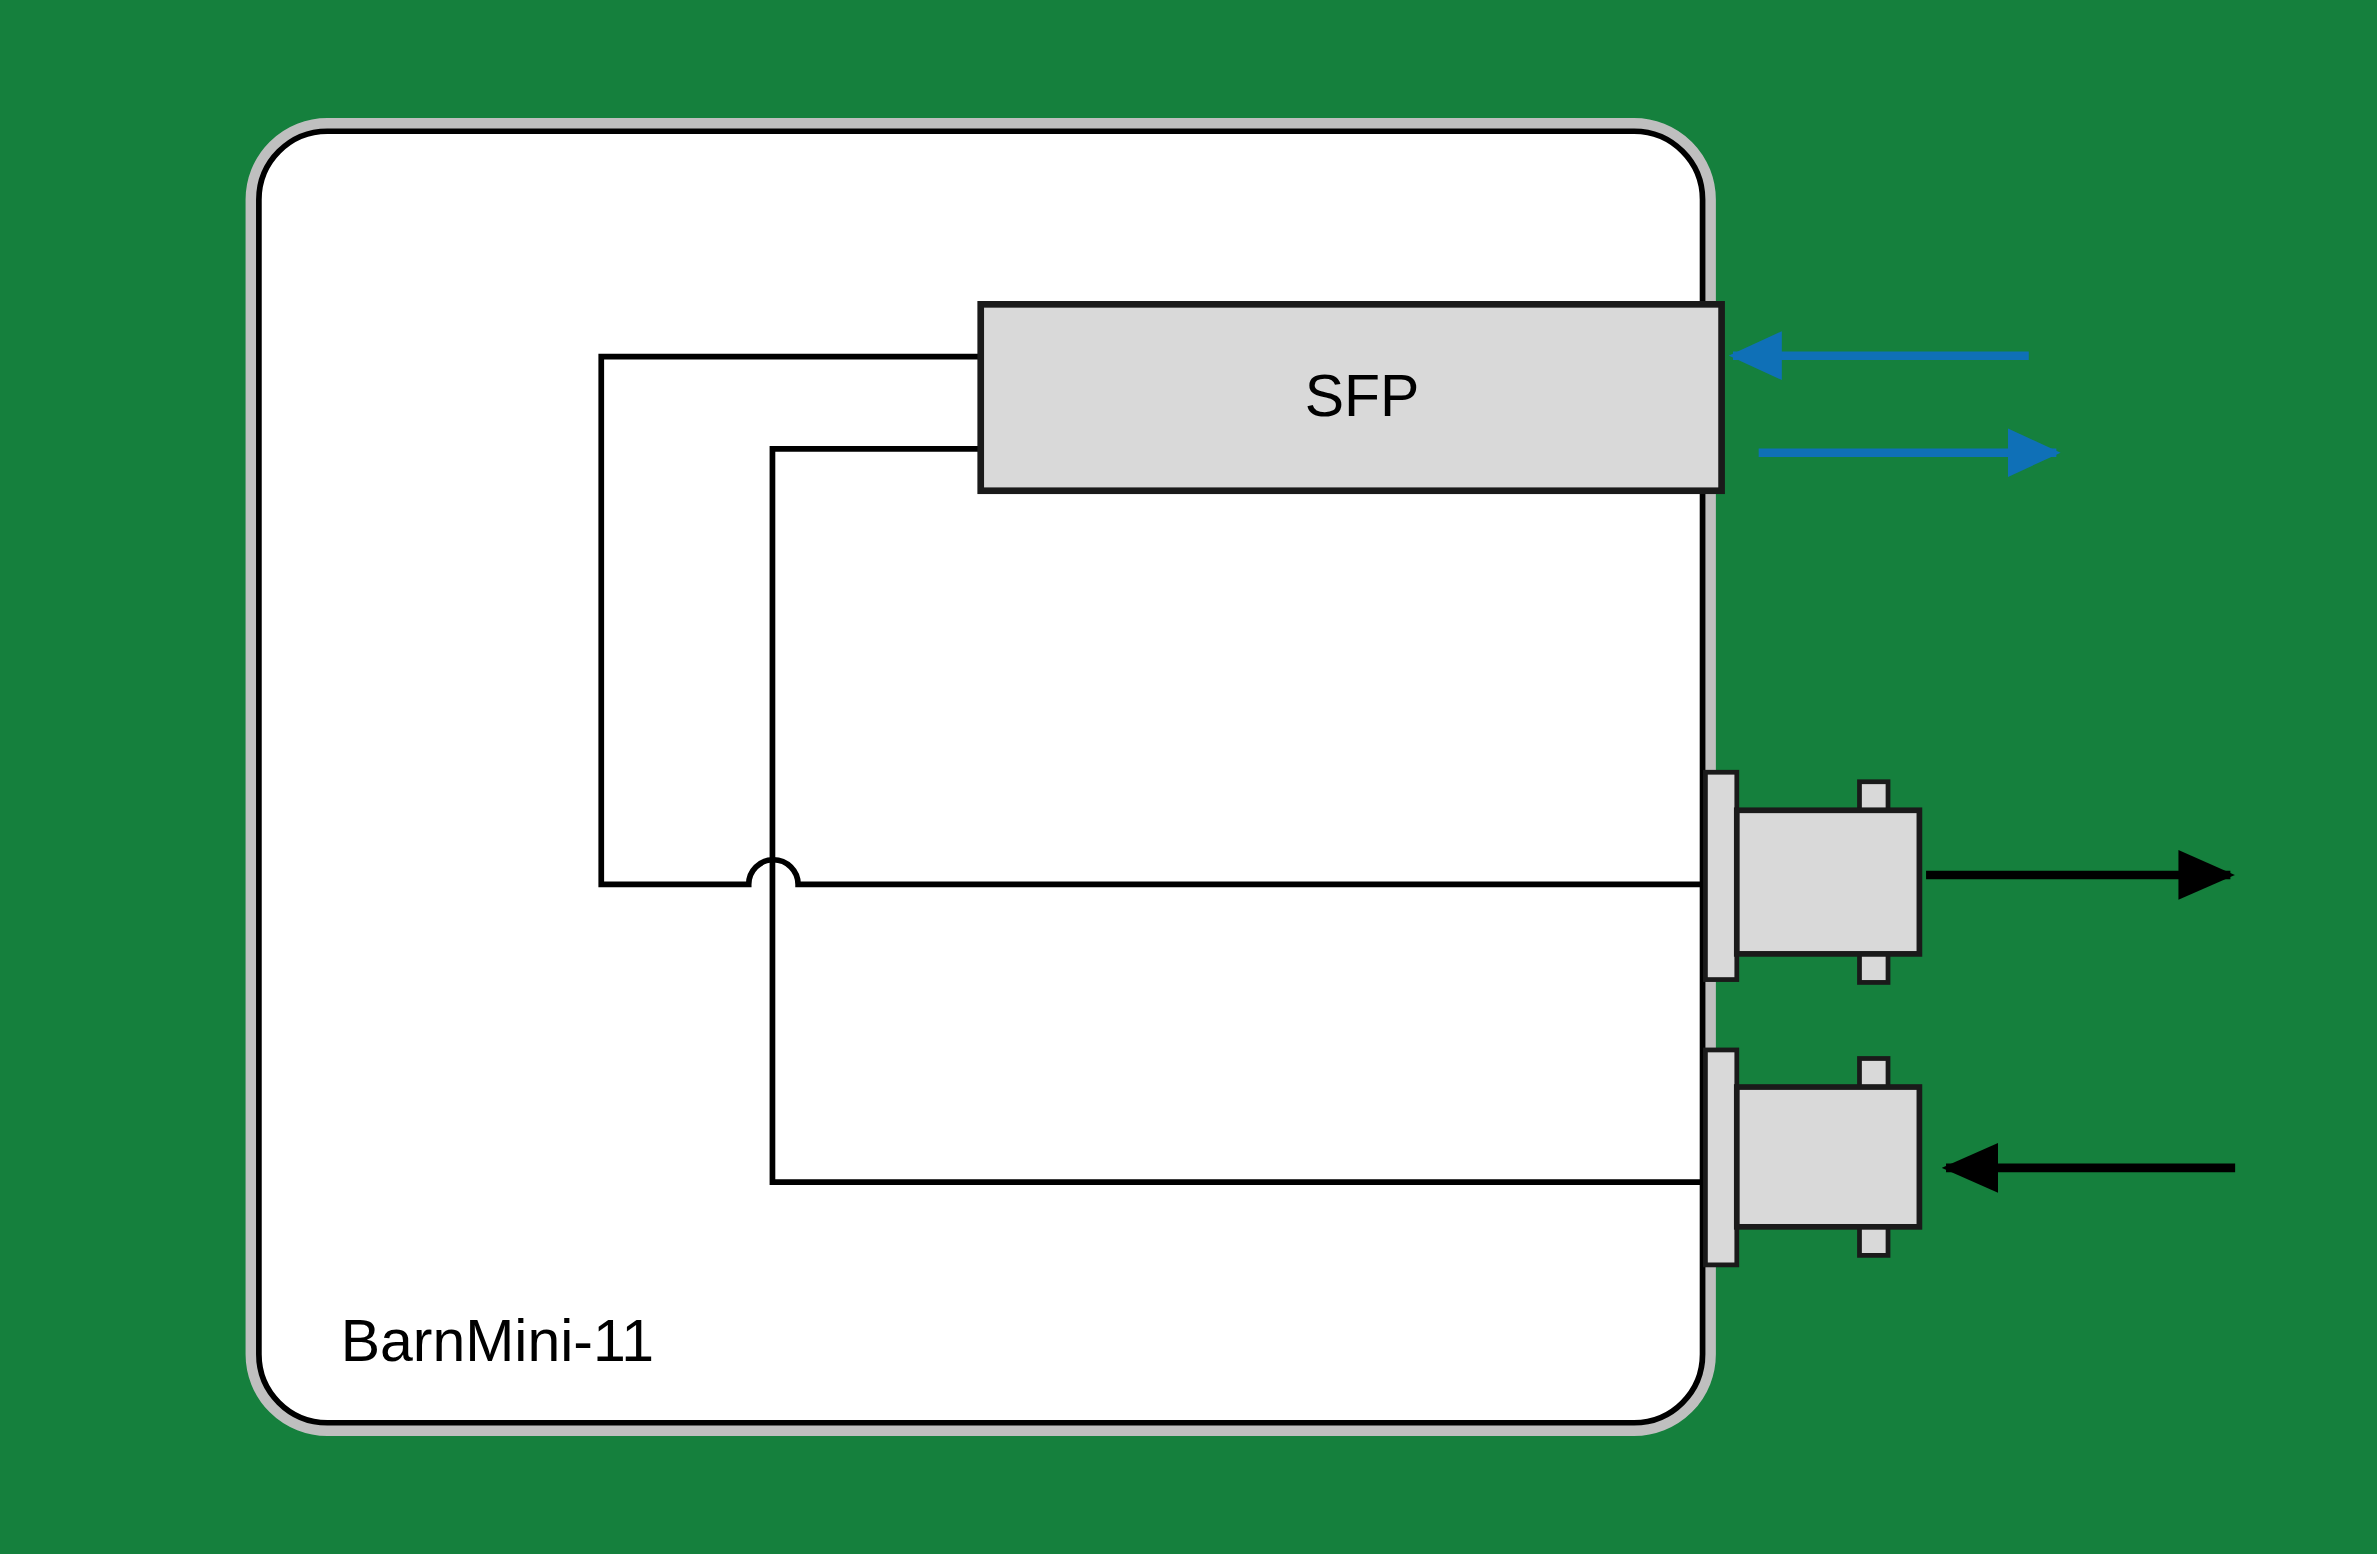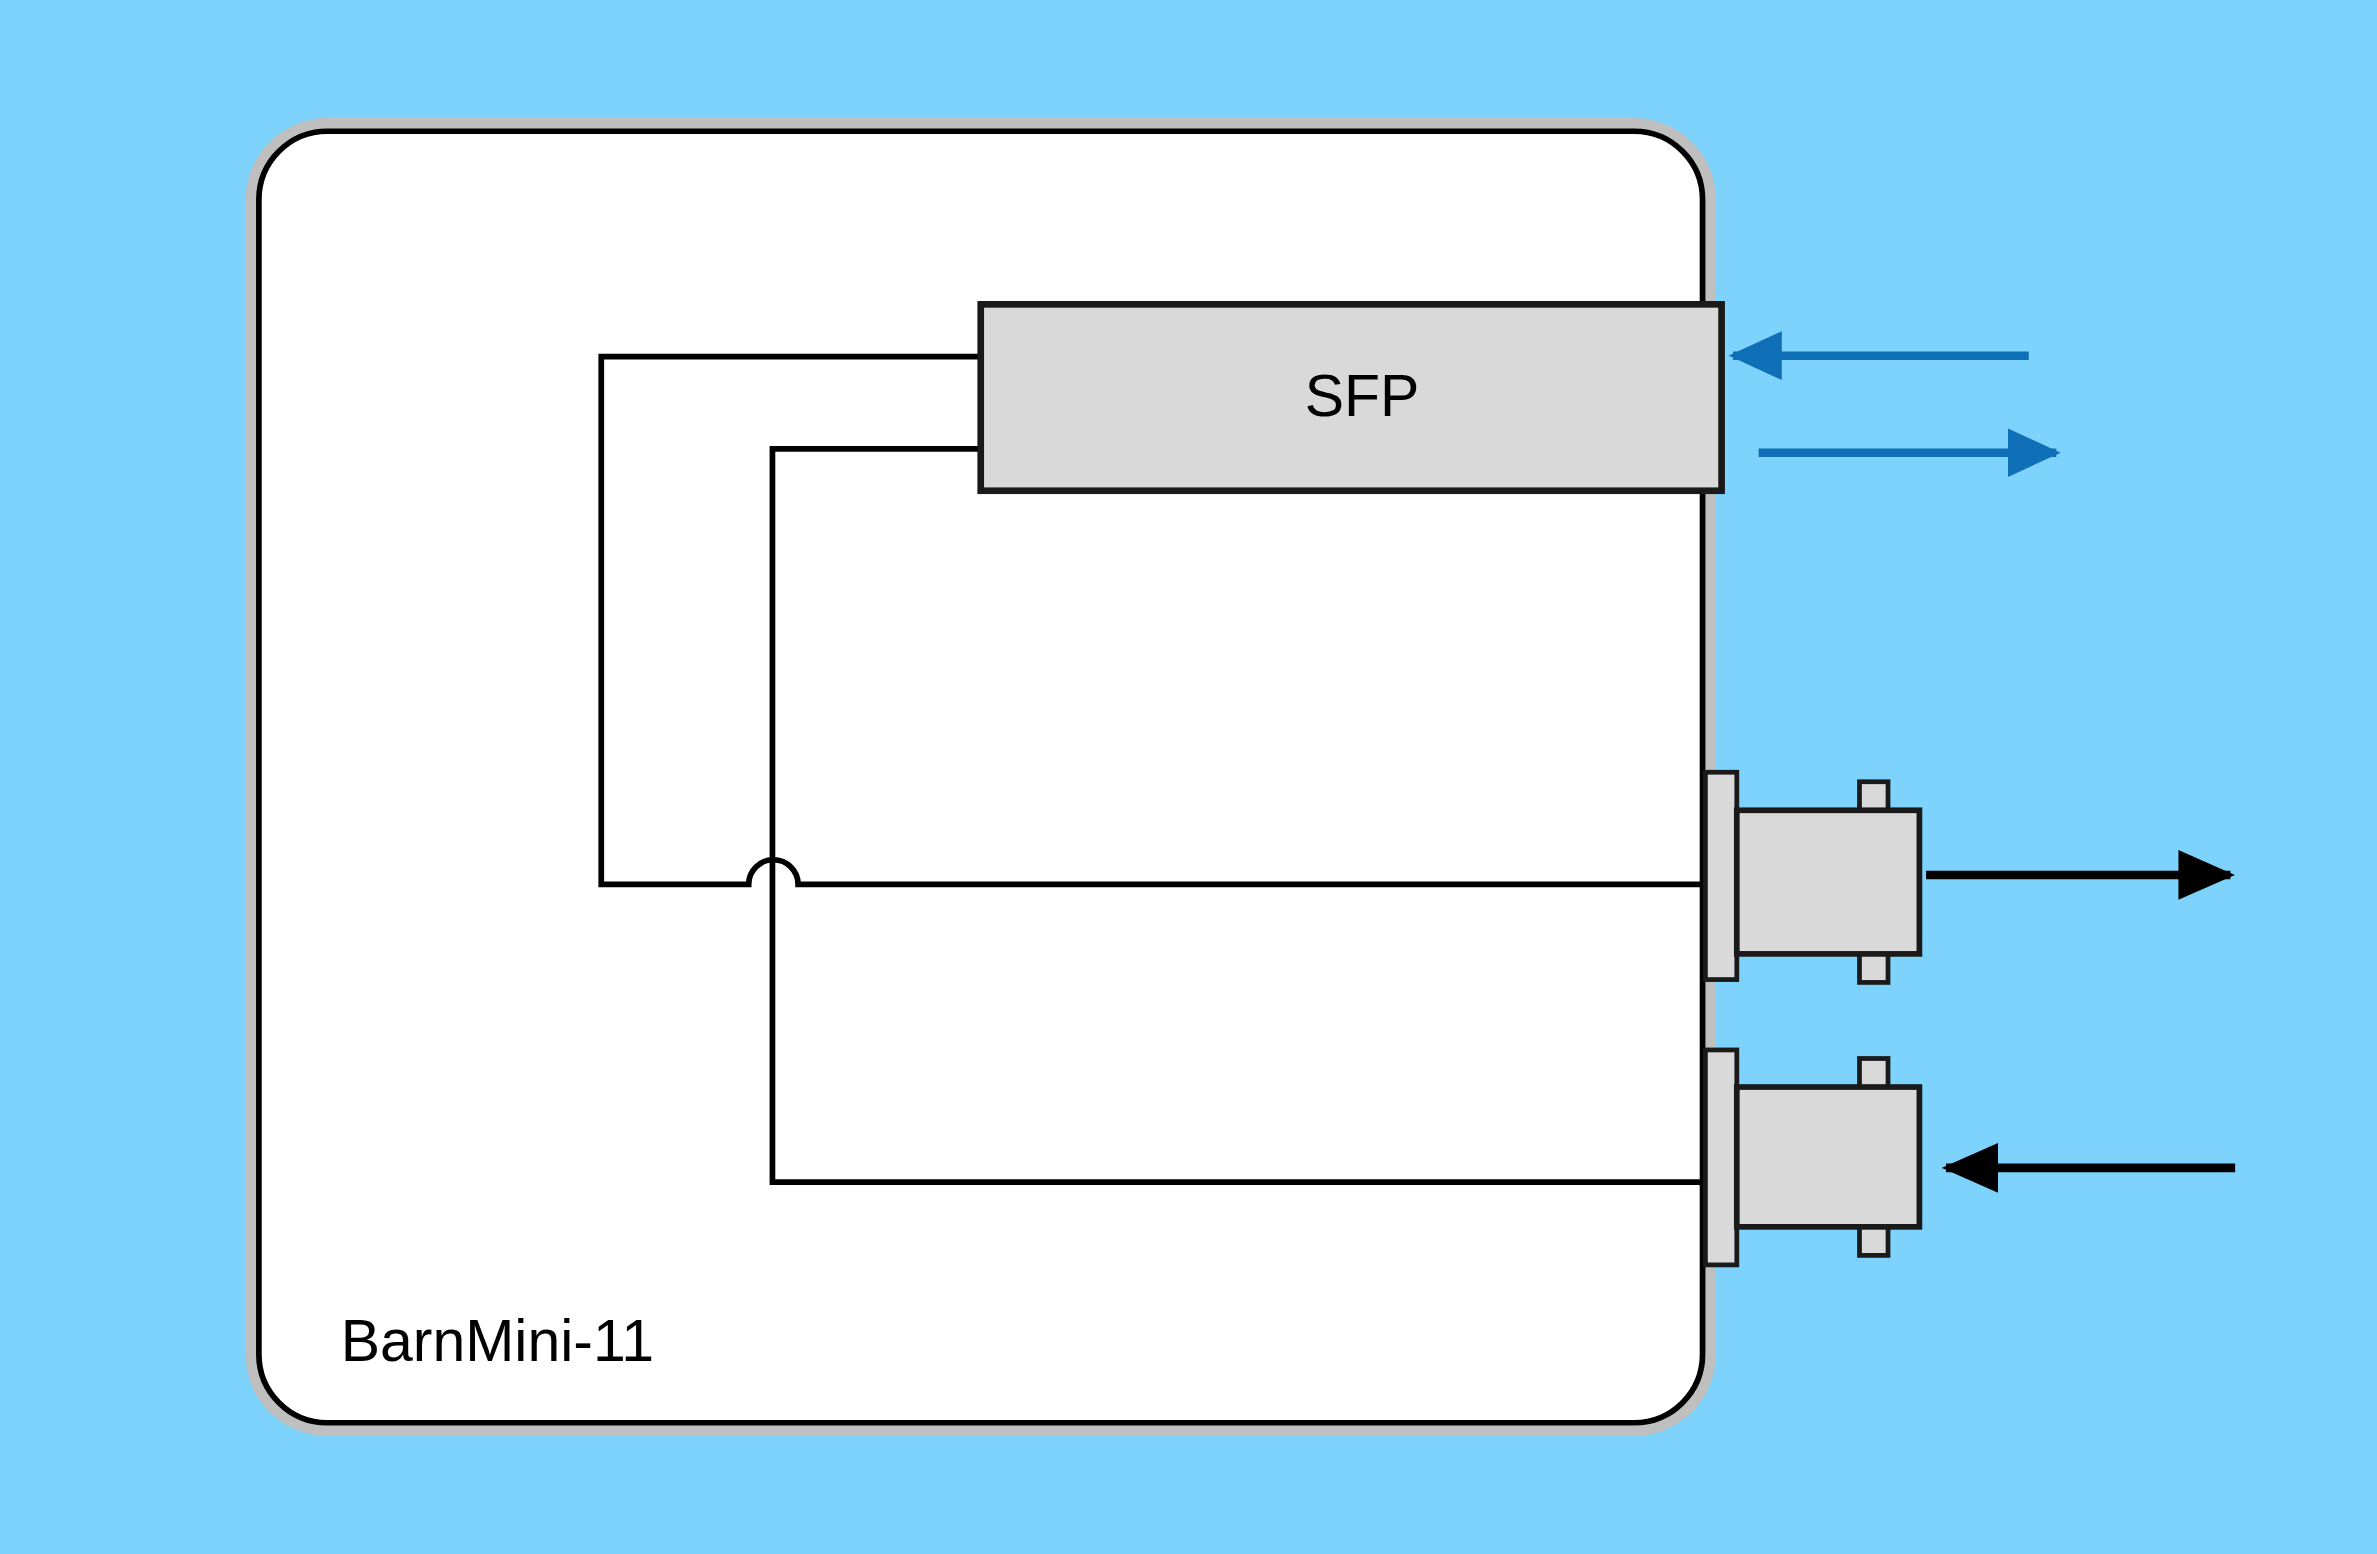--- a/index.html
+++ b/index.html
@@ -11,21 +11,21 @@
   body {
     width: 2378px;
     height: 1554px;
     font-family: "Liberation Sans", sans-serif;
     overflow: hidden;
   }
   #diagram-root {
     position: relative;
     width: 2378px;
     height: 1554px;
-    background: #7dd3fc;
+    background: #15803d;
   }
   svg#diagram-svg {
     display: block;
     width: 2378px;
     height: 1554px;
   }
   .lbl {
     font-family: "Liberation Sans", sans-serif;
     fill: #000000;
     dominant-baseline: middle;

